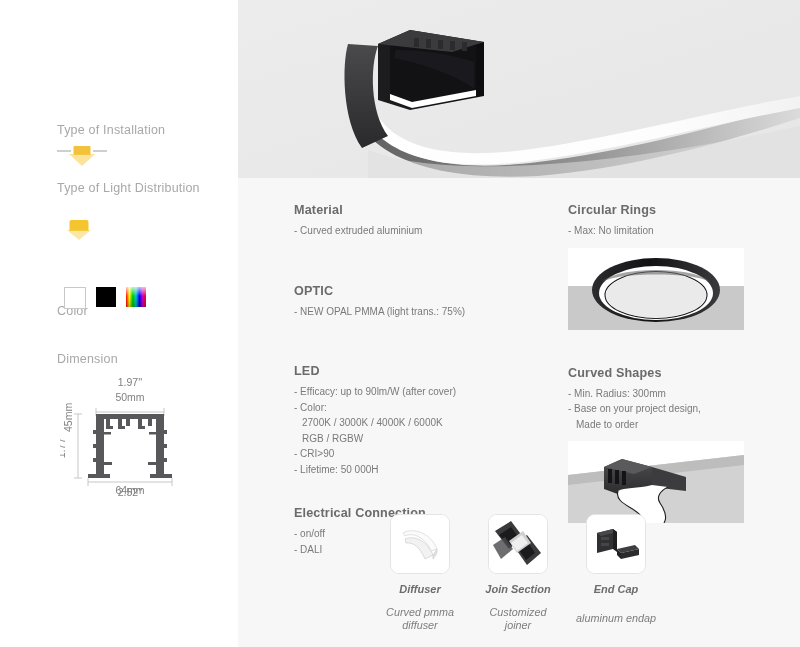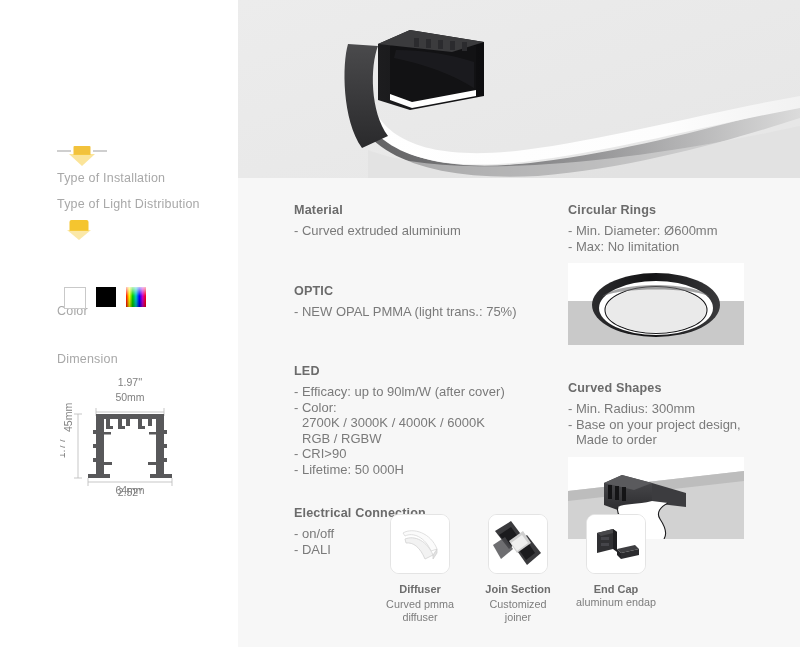--- a/index.html
+++ b/index.html
@@ -11,22 +11,22 @@
     position:relative;
   }
   .page{position:relative;width:800px;height:647px;display:flex;}
 
   
   .sidebar{width:238px;height:647px;background:#ffffff;position:relative;flex:0 0 238px;}
   .side-label{
     position:absolute;left:57px;color:#a8a8a8;font-size:12.5px;
     letter-spacing:.2px;white-space:nowrap;
   }
-  .lbl-install{top:123px;margin-top:48px;}
-  .lbl-dist{top:197px;}
+  .lbl-install{top:123px;}
+  .lbl-dist{top:181px;}
   .lbl-color{top:268px;margin-top:36px;}
   .lbl-dim{top:352px;}
 
   
   .icon-install{position:absolute;left:57px;top:143px;width:50px;height:24px;}
   .icon-dist{position:absolute;left:57px;top:218px;width:44px;height:24px;}
   .ceil-line{position:absolute;top:7px;height:1.5px;background:#cfcfcf;}
   .ceil-l{left:0;width:14px;}
   .ceil-r{right:0;width:14px;}
   .trap{
@@ -64,46 +64,46 @@
 
   .spec{position:absolute;left:0;top:178px;width:562px;height:469px;}
 
   .col-left{position:absolute;left:56px;top:18px;width:250px;}
   .col-right{position:absolute;left:330px;top:18px;width:190px;}
 
   .spec-h{
     font-size:12.6px;font-weight:bold;color:#6b6b6b;margin:7px 0 6px 0;letter-spacing:.15px;
   }
   .spec-li{
-    font-size:13px;color:#7a7a7a;line-height:15.5px;white-space:nowrap;
+    font-size:10px;color:#7a7a7a;line-height:15.5px;white-space:nowrap;
   }
   .spec-li.ind{padding-left:8px;}
   .blk{margin-bottom:0;}
   .gap-a{height:38px;}
   .gap-b{height:38px;}
   .gap-c{height:22px;}
 
   .fig{
     width:176px;height:82px;background:#ffffff;margin-top:9px;overflow:hidden;position:relative;
   }
   .fig svg{display:block;}
   .fig-gap{height:29px;}
 
   
   .acc-row{
-    position:absolute;left:142px;top:336px;width:380px;display:flex;gap:18px;
+    position:absolute;left:142px;top:336px;width:380px;display:flex;gap:18px;font-style:italic;
   }
   .acc{width:80px;text-align:center;}
   .acc-thumb{
     width:58px;height:58px;margin:0 auto;background:#ffffff;border:1px solid #e4e4e4;
     border-radius:9px;overflow:hidden;position:relative;
   }
   .acc-thumb svg{display:block;}
   .acc-t{font-size:11px;font-weight:bold;color:#6d6d6d;margin-top:9px;line-height:13px;}
-  .acc-d{font-size:10.8px;color:#7d7d7d;margin-top:2px;line-height:13px;}
+  .acc-d{font-size:10.8px;color:#7d7d7d;margin-top:10px;line-height:13px;}
 </style>
 </head>
 <body>
 
 <div class="page">
 
   <div class="sidebar">
 
     <div class="side-label lbl-install">Type of Installation</div>
     <div class="icon-install">
@@ -293,21 +293,20 @@
           <div class="spec-h">Electrical Connection</div>
           <div class="spec-li">- on/off</div>
           <div class="spec-li">- DALI</div>
         </div>
       </div>
 
       <div class="col-right">
 
         <div class="blk">
           <div class="spec-h">Circular Rings</div>
-          <div class="spec-li">- Min. Diameter: Ø600mm</div>
           <div class="spec-li">- Max: No limitation</div>
 
           <div class="fig">
             <svg width="176" height="82" viewBox="0 0 176 82">
               <defs>
                 <linearGradient id="ringTop" x1="0" y1="0" x2="1" y2="0">
                   <stop offset="0" stop-color="#2c2c2e"></stop>
                   <stop offset="0.45" stop-color="#121214"></stop>
                   <stop offset="1" stop-color="#3a3a3c"></stop>
                 </linearGradient>
@@ -411,19 +410,19 @@
               <path d="M10 18 L 26 14 L 30 17 L 14 21 Z" fill="#48484b"></path>
               <path d="M26 14 L 30 17 L 30 37 L 26 34 Z" fill="#1d1d20"></path>
               <rect x="14" y="22" width="8" height="3" fill="#45454a"></rect>
               <rect x="14" y="28" width="8" height="3" fill="#45454a"></rect>
               <path d="M30 34 L 48 30 L 52 34 L 34 38 Z" fill="#3e3e41"></path>
               <path d="M30 34 L 34 38 L 34 44 L 30 40 Z" fill="#232326"></path>
               <path d="M34 38 L 52 34 L 52 40 L 34 44 Z" fill="#2b2b2e"></path>
             </svg>
           </div>
           <div class="acc-t">End Cap</div>
-          <div class="acc-d" style="margin-top:0">aluminum endap</div>
+          <div class="acc-d" style="margin-top:16px">aluminum endap</div>
         </div>
 
       </div>
     </div>
   </div>
 </div>
 
 </body></html>

